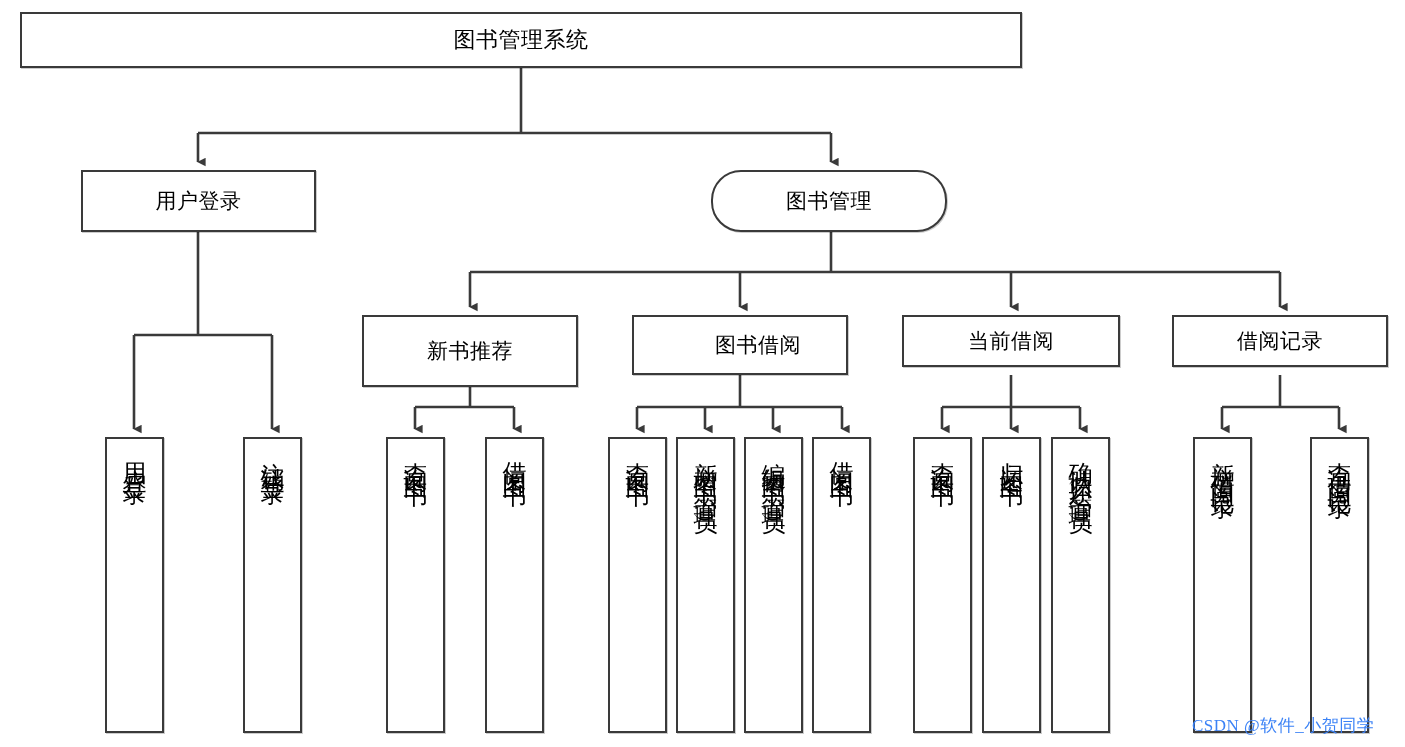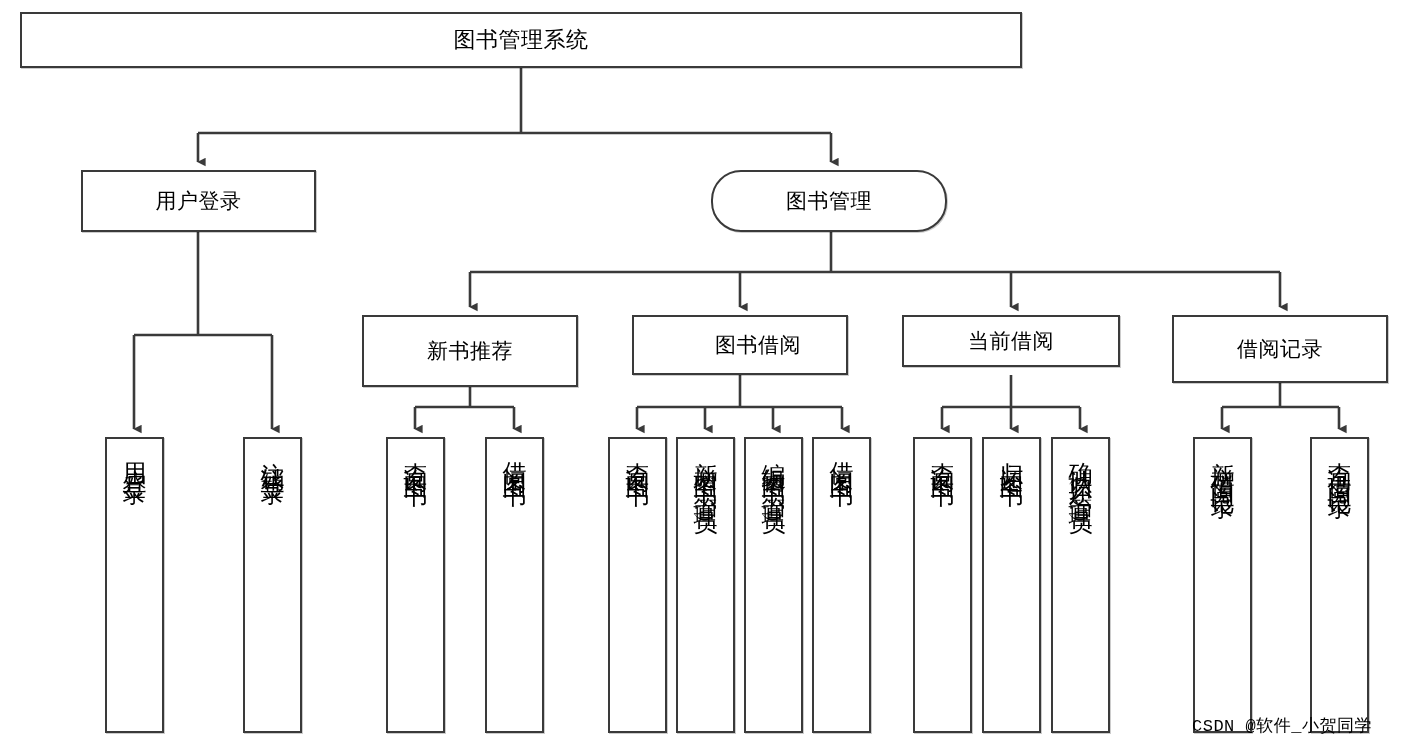--- a/index.html
+++ b/index.html
@@ -55,24 +55,24 @@
     font-size:24px;
     line-height:1;
     letter-spacing:7px;
     white-space:nowrap;
     margin:0 auto;
   }
   .watermark{
     position:absolute;
     left:1192px;top:714px;
     font-size:17px;
-    color:#000000;
+    color:#3b82f6;
     white-space:nowrap;
     letter-spacing:0.5px;
-    font-family:Liberation Mono, monospace;
+    font-family:Liberation Serif, serif;
   }
 </style>
 </head>
 <body>
 
 <div id="diagram-root">
 
   <svg class="connectors" viewBox="0 0 1405 747" xmlns="http://www.w3.org/2000/svg">
     <defs>
       <marker id="arrowhead" markerWidth="9" markerHeight="9" refX="4.2" refY="7.6" orient="auto" markerUnits="userSpaceOnUse">
@@ -136,21 +136,21 @@
 
   <div class="node horiz" style="left:362px;top:315px;width:216px;height:72px;">
     <span class="label">新书推荐</span>
   </div>
   <div class="node horiz" style="left:632px;top:315px;width:216px;height:60px;padding-left:36px;">
     <span class="label">图书借阅</span>
   </div>
   <div class="node horiz" style="left:902px;top:315px;width:218px;height:52px;">
     <span class="label">当前借阅</span>
   </div>
-  <div class="node horiz" style="left:1172px;top:315px;width:216px;height:68px;">
+  <div class="node horiz" style="left:1172px;top:315px;width:216px;height:52px;">
     <span class="label">借阅记录</span>
   </div>
 
   <div class="node vert" style="left:105px;top:437px;width:59px;height:296px;">
     <span class="label">用户登录</span>
   </div>
   <div class="node vert" style="left:243px;top:437px;width:59px;height:296px;">
     <span class="label">注销登录</span>
   </div>
 

